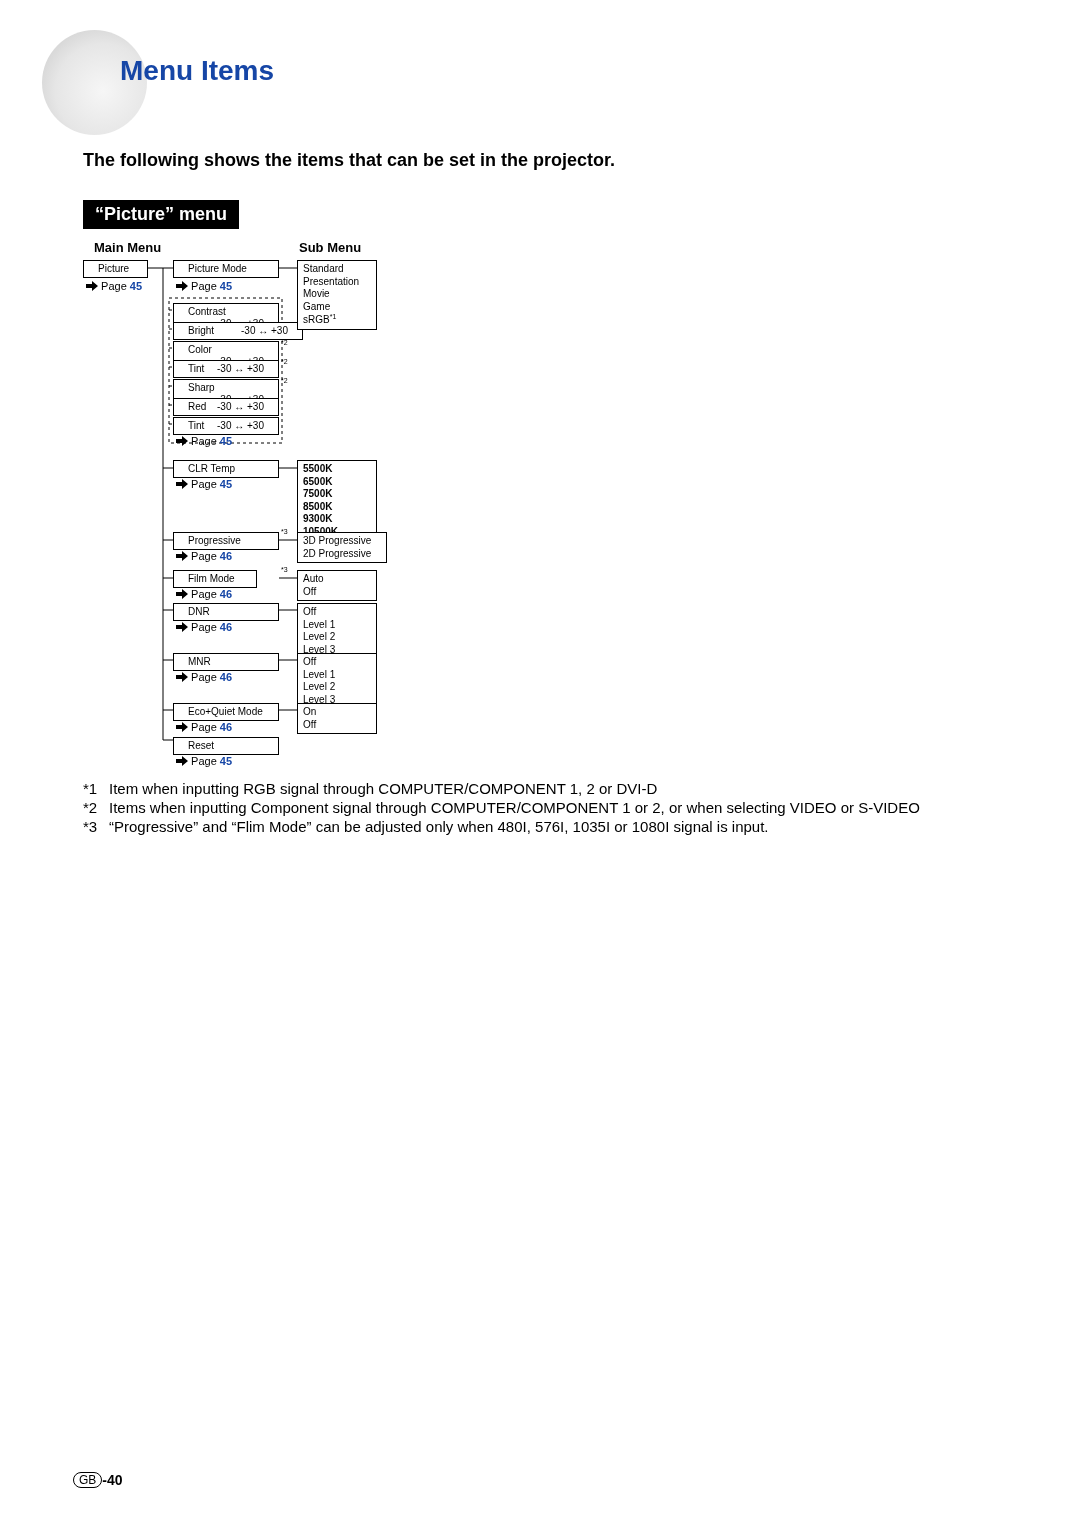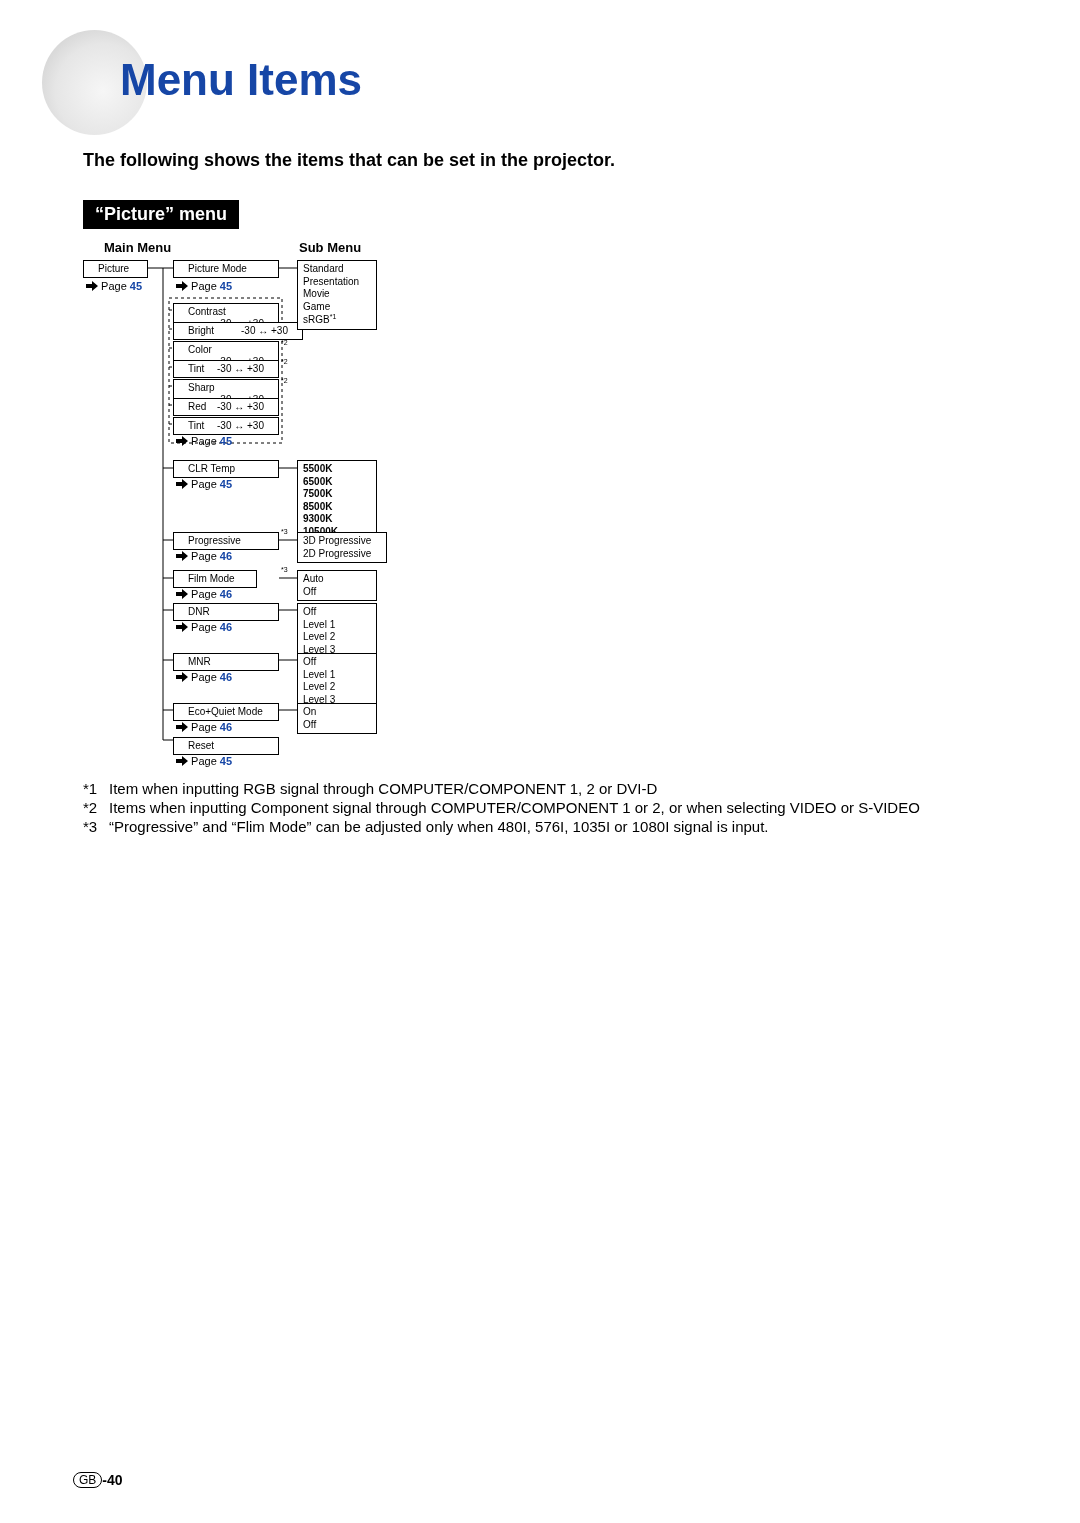--- a/index.html
+++ b/index.html
@@ -20,21 +20,21 @@
   .corner-deco {
     position: absolute;
     top: 30px; left: 42px;
     width: 105px; height: 105px;
     border-radius: 50%;
     background: radial-gradient(circle at 58% 58%, #f6f6f6 0%, #e6e6e6 55%, #d8d8d8 75%, rgba(255,255,255,0) 85%);
   }
   .page-title {
     position: absolute;
     top: 55px; left: 120px;
-    font-size: 44px;
+    font-size: 28px;
     font-weight: 700;
     color: #1646a6;
   }
   .intro {
     position: absolute;
     top: 150px; left: 83px;
     font-size: 18px;
     font-weight: 700;
   }
   .section-label {
@@ -46,21 +46,21 @@
     font-size: 18px;
     padding: 4px 12px;
   }
 
   .diagram {
     position: absolute;
     top: 240px; left: 83px;
     width: 310px;
   }
   .col-heads { font-size: 13px; font-weight: 700; }
-  .col-main { position: absolute; left: 21px; top: 0; }
+  .col-main { position: absolute; left: 11px; top: 0; }
   .col-sub  { position: absolute; left: 216px; top: 0; }
 
   
   .box {
     position: absolute;
     border: 1px solid #000;
     font-size: 10px;
     line-height: 1.15;
     background: #fff;
     padding: 2px 14px;

